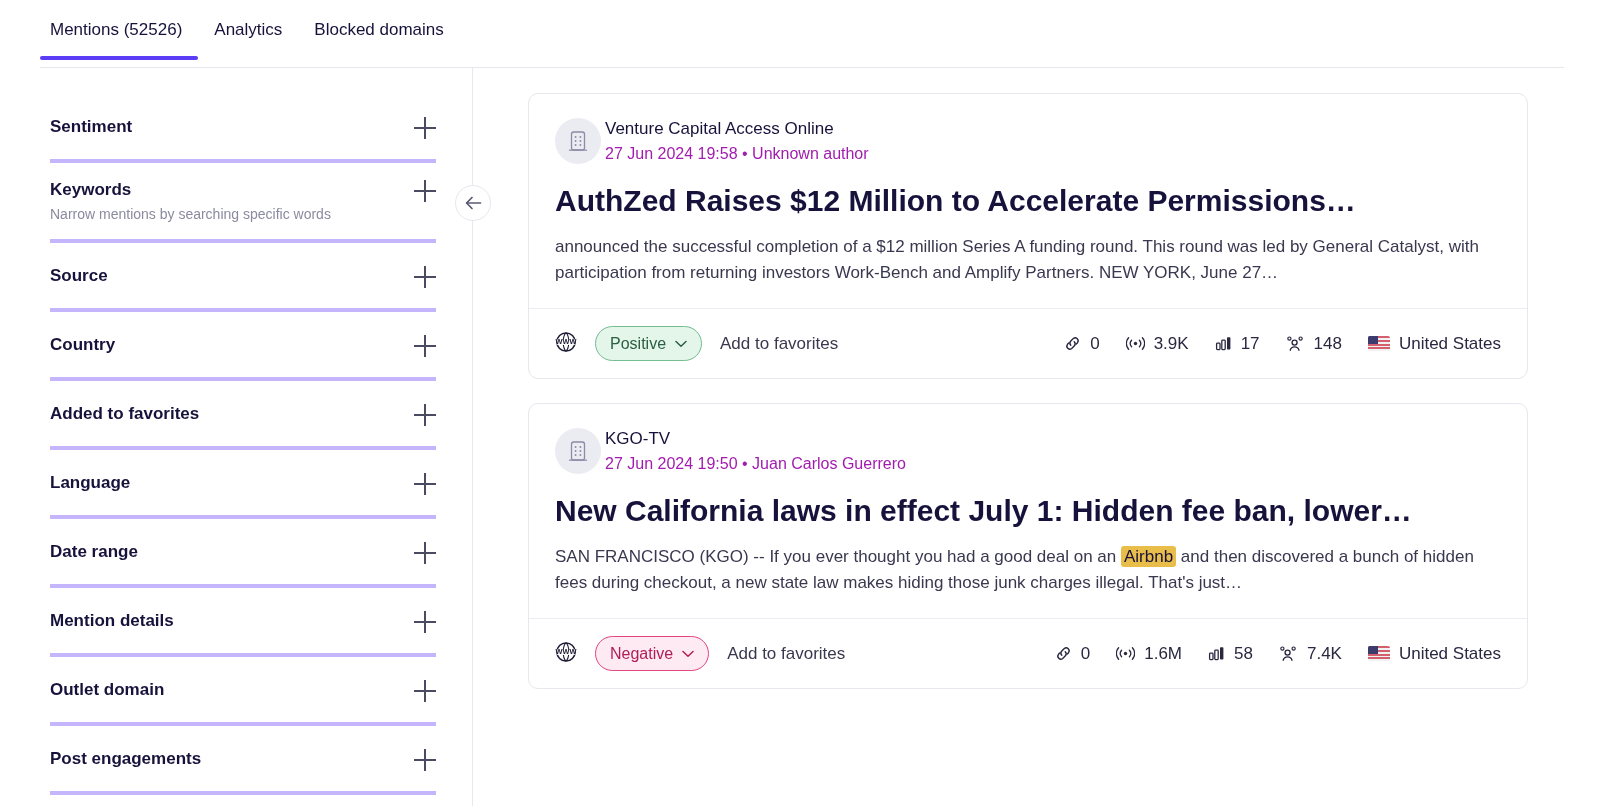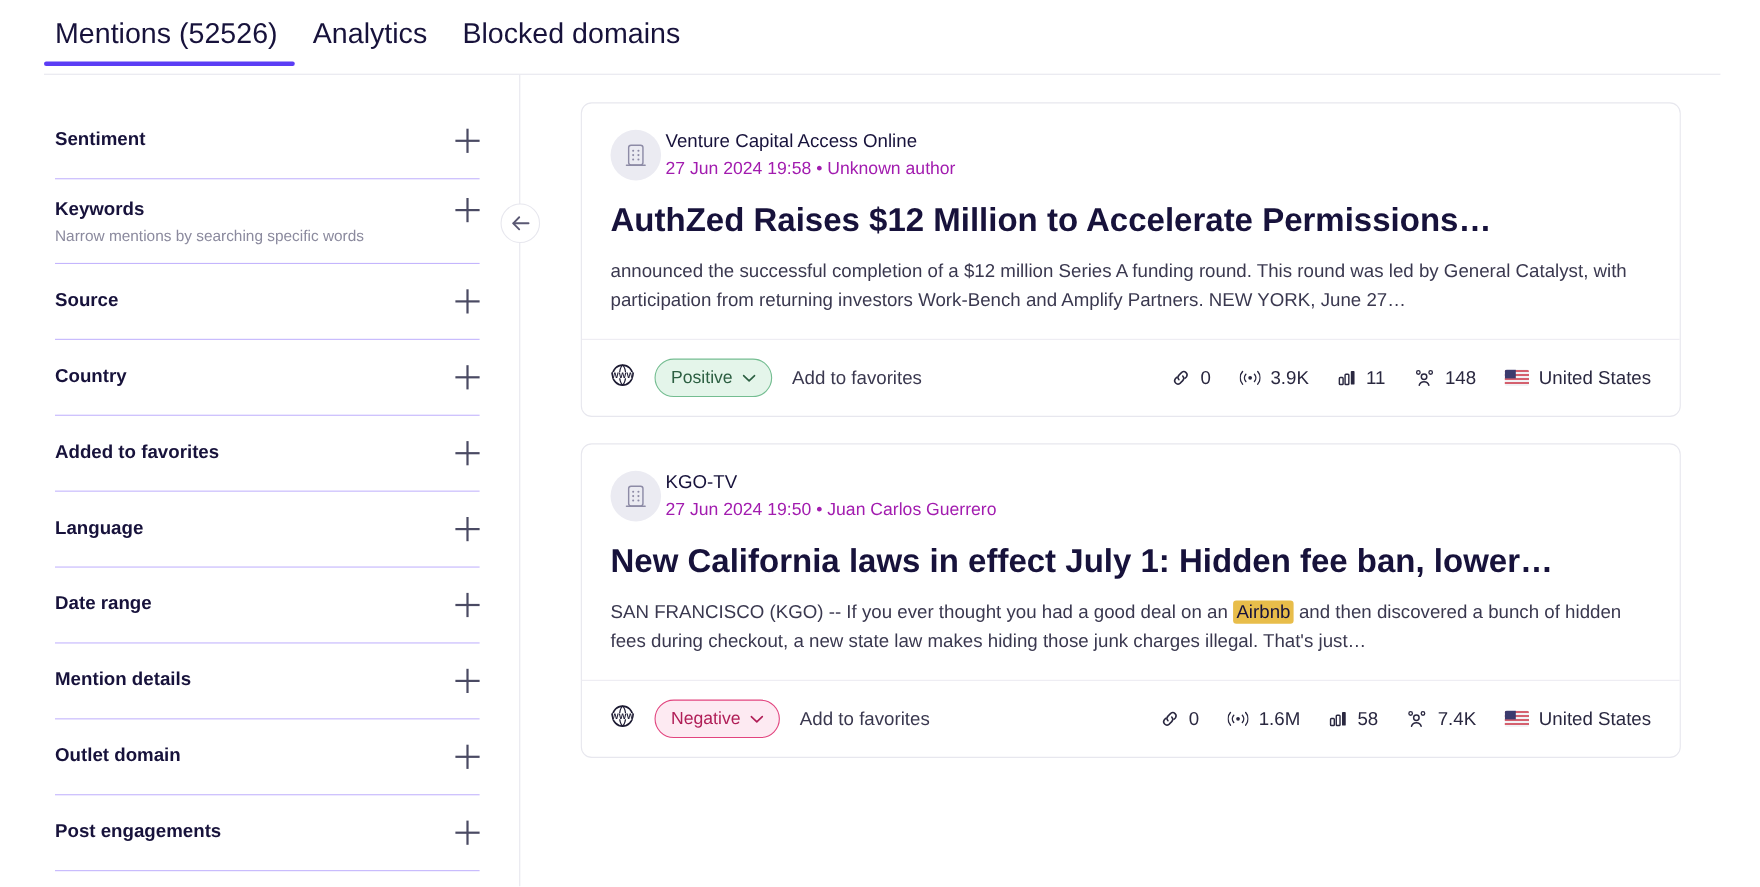--- a/index.html
+++ b/index.html
@@ -21,21 +21,21 @@
     gap: 0;
   }
   .tabbar::after {
     content: "";
     position: absolute;
     left: 40px; right: 36px; bottom: 0;
     height: 1px; background: #e7e7ee;
   }
   .tab {
     position: relative;
-    font-size: 26px;
+    font-size: 17px;
     line-height: 24px;
     color: #17123b;
     padding: 0 16px 18px 16px;
     cursor: pointer;
     white-space: nowrap;
     background: none; border: none;
     font-family: inherit;
   }
   .tab:first-child { padding-left: 10px; }
   .tab.active { font-weight: 400; }
@@ -58,21 +58,21 @@
     padding: 26px 0 0 0;
     position: relative;
   }
   .divider-v {
     position: absolute;
     left: 472px; top: 0; bottom: 0;
     width: 1px; background: #e7e7ee;
   }
   .filter {
     margin: 0 36px 0 50px;
-    border-bottom: 1px solid #c4b5fd;
+    border-bottom: 4px solid #c4b5fd;
     display: flex;
     align-items: flex-start;
     justify-content: space-between;
     padding: 22px 0 20px 0;
     cursor: pointer;
     min-height: 69px;
   }
   .filter.tall { padding: 16px 0 16px 0; }
   .filter-texts { display: flex; flex-direction: column; gap: 4px; }
   .filter-title {
@@ -388,21 +388,21 @@
           <span>3.9K</span>
         </span>
         <span class="metric">
           <span class="ico">
                 <svg width="17" height="17" viewBox="0 0 17 17" fill="none">
     <rect x="1.6" y="8.2" width="3.4" height="6.4" rx="0.8" stroke="#2a2840" stroke-width="1.3"></rect>
     <rect x="6.8" y="5.2" width="3.4" height="9.4" rx="0.8" stroke="#2a2840" stroke-width="1.3"></rect>
     <rect x="12" y="2.2" width="3.4" height="12.4" rx="0.8" fill="#2a2840"></rect>
   </svg>
               </span>
-          <span>11</span>
+          <span>17</span>
         </span>
         <span class="metric">
           <span class="ico">
                 <svg width="19" height="17" viewBox="0 0 19 17" fill="none">
     <circle cx="8.6" cy="7.6" r="2.5" stroke="#2a2840" stroke-width="1.35"></circle>
     <path d="M4.2 15.2 A4.6 4.6 0 0 1 13 15.2" stroke="#2a2840" stroke-width="1.35" stroke-linecap="round"></path>
     <circle cx="14.6" cy="3.6" r="1.6" stroke="#2a2840" stroke-width="1.2"></circle>
     <circle cx="3.4" cy="3.6" r="1.6" stroke="#2a2840" stroke-width="1.2"></circle>
   </svg>
               </span>

